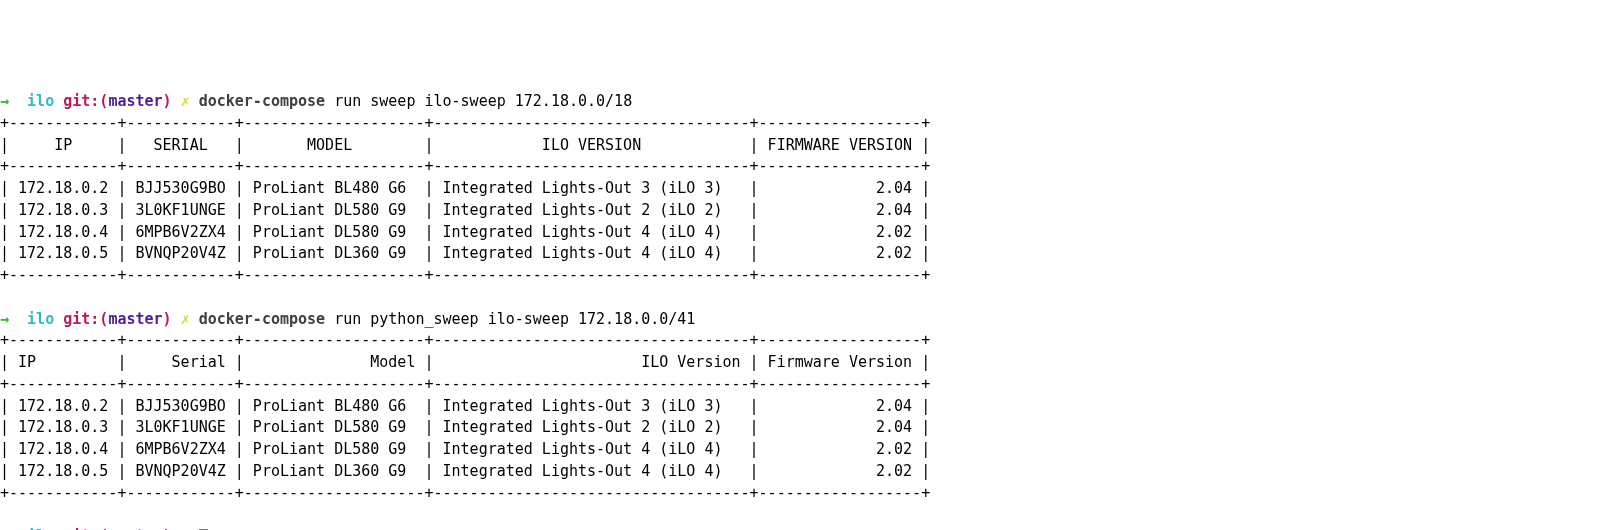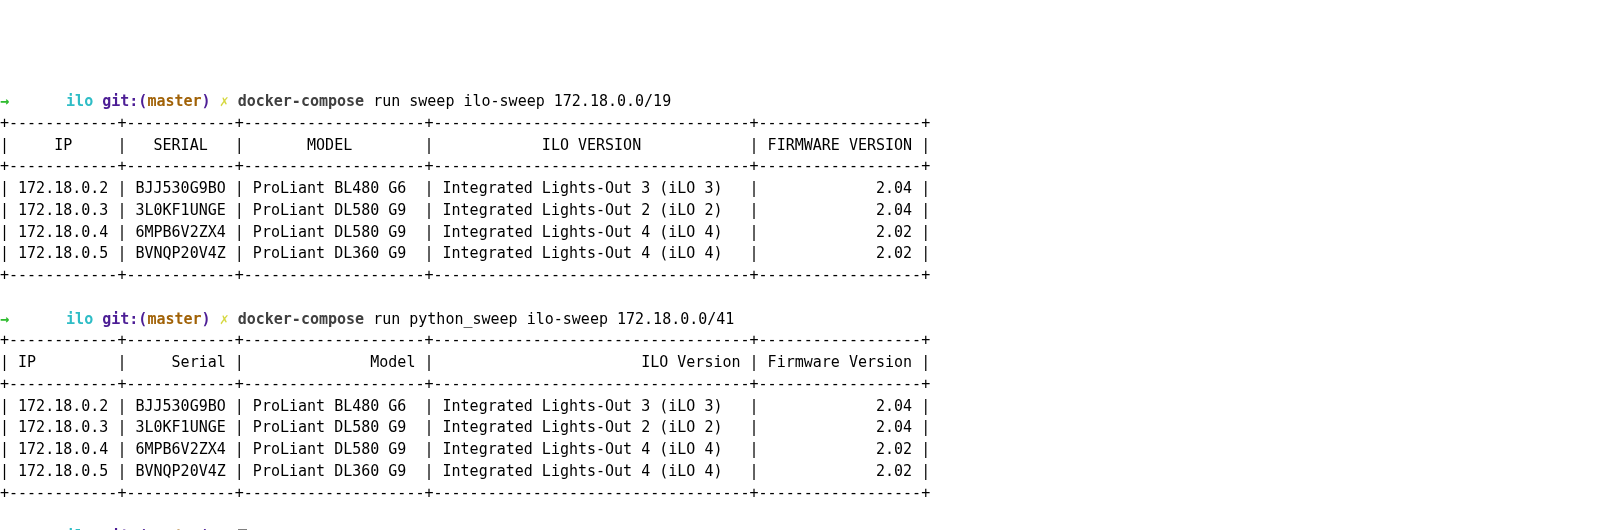--- a/index.html
+++ b/index.html
@@ -6,41 +6,41 @@
       font-family: "Menlo", "Monaco", "Consolas", monospace;
       font-size: 15px;
       background: #ffffff;
       color: #000000;
       margin: 0;
       padding: 4px 0;
       white-space: pre;
       line-height: 1.45;
     }
     .arrow { color: #2dbb2d; font-weight: bold; }
-    .dir { color: #2fbdc6; font-weight: bold; margin-left: 39px; }
-    .git { color: #4c1d95; font-weight: bold; }
-    .branch { color: #a16207; font-weight: bold; }
+    .dir { color: #2fbdc6; font-weight: bold; }
+    .git { color: #be185d; font-weight: bold; }
+    .branch { color: #4c1d95; font-weight: bold; }
     .x { color: #d6d841; font-weight: bold; }
     .cmd { color: #404040; font-weight: bold; }
     .args { color: #000000; }
     .table { color: #000000; }
     .cursor {
       display: inline-block;
       width: 0.6em;
       height: 1.1em;
       background: #7f7f7f;
       vertical-align: text-bottom;
     }
   </style>
 </head>
 <body>
 
 
 
-<div><span><span class="arrow">→</span>  <span class="dir">ilo</span> <span class="git">git:(</span><span class="branch">master</span><span class="git">)</span> <span class="x">✗</span> <span class="cmd">docker-compose</span> <span class="args">run sweep ilo-sweep 172.18.0.0/19</span></span>
+<div><span><span class="arrow">→</span>  <span class="dir">ilo</span> <span class="git">git:(</span><span class="branch">master</span><span class="git">)</span> <span class="x">✗</span> <span class="cmd">docker-compose</span> <span class="args">run sweep ilo-sweep 172.18.0.0/18</span></span>
 <span class="table">+------------+------------+--------------------+-----------------------------------+------------------+</span>
 <span class="table">|     IP     |   SERIAL   |       MODEL        |            ILO VERSION            | FIRMWARE VERSION |</span>
 <span class="table">+------------+------------+--------------------+-----------------------------------+------------------+</span>
 <span class="table">| 172.18.0.2 | BJJ530G9BO | ProLiant BL480 G6  | Integrated Lights-Out 3 (iLO 3)   |             2.04 |</span>
 <span class="table">| 172.18.0.3 | 3L0KF1UNGE | ProLiant DL580 G9  | Integrated Lights-Out 2 (iLO 2)   |             2.04 |</span>
 <span class="table">| 172.18.0.4 | 6MPB6V2ZX4 | ProLiant DL580 G9  | Integrated Lights-Out 4 (iLO 4)   |             2.02 |</span>
 <span class="table">| 172.18.0.5 | BVNQP20V4Z | ProLiant DL360 G9  | Integrated Lights-Out 4 (iLO 4)   |             2.02 |</span>
 <span class="table">+------------+------------+--------------------+-----------------------------------+------------------+</span>
 
 <span><span class="arrow">→</span>  <span class="dir">ilo</span> <span class="git">git:(</span><span class="branch">master</span><span class="git">)</span> <span class="x">✗</span> <span class="cmd">docker-compose</span> <span class="args">run python_sweep ilo-sweep 172.18.0.0/41</span></span>

